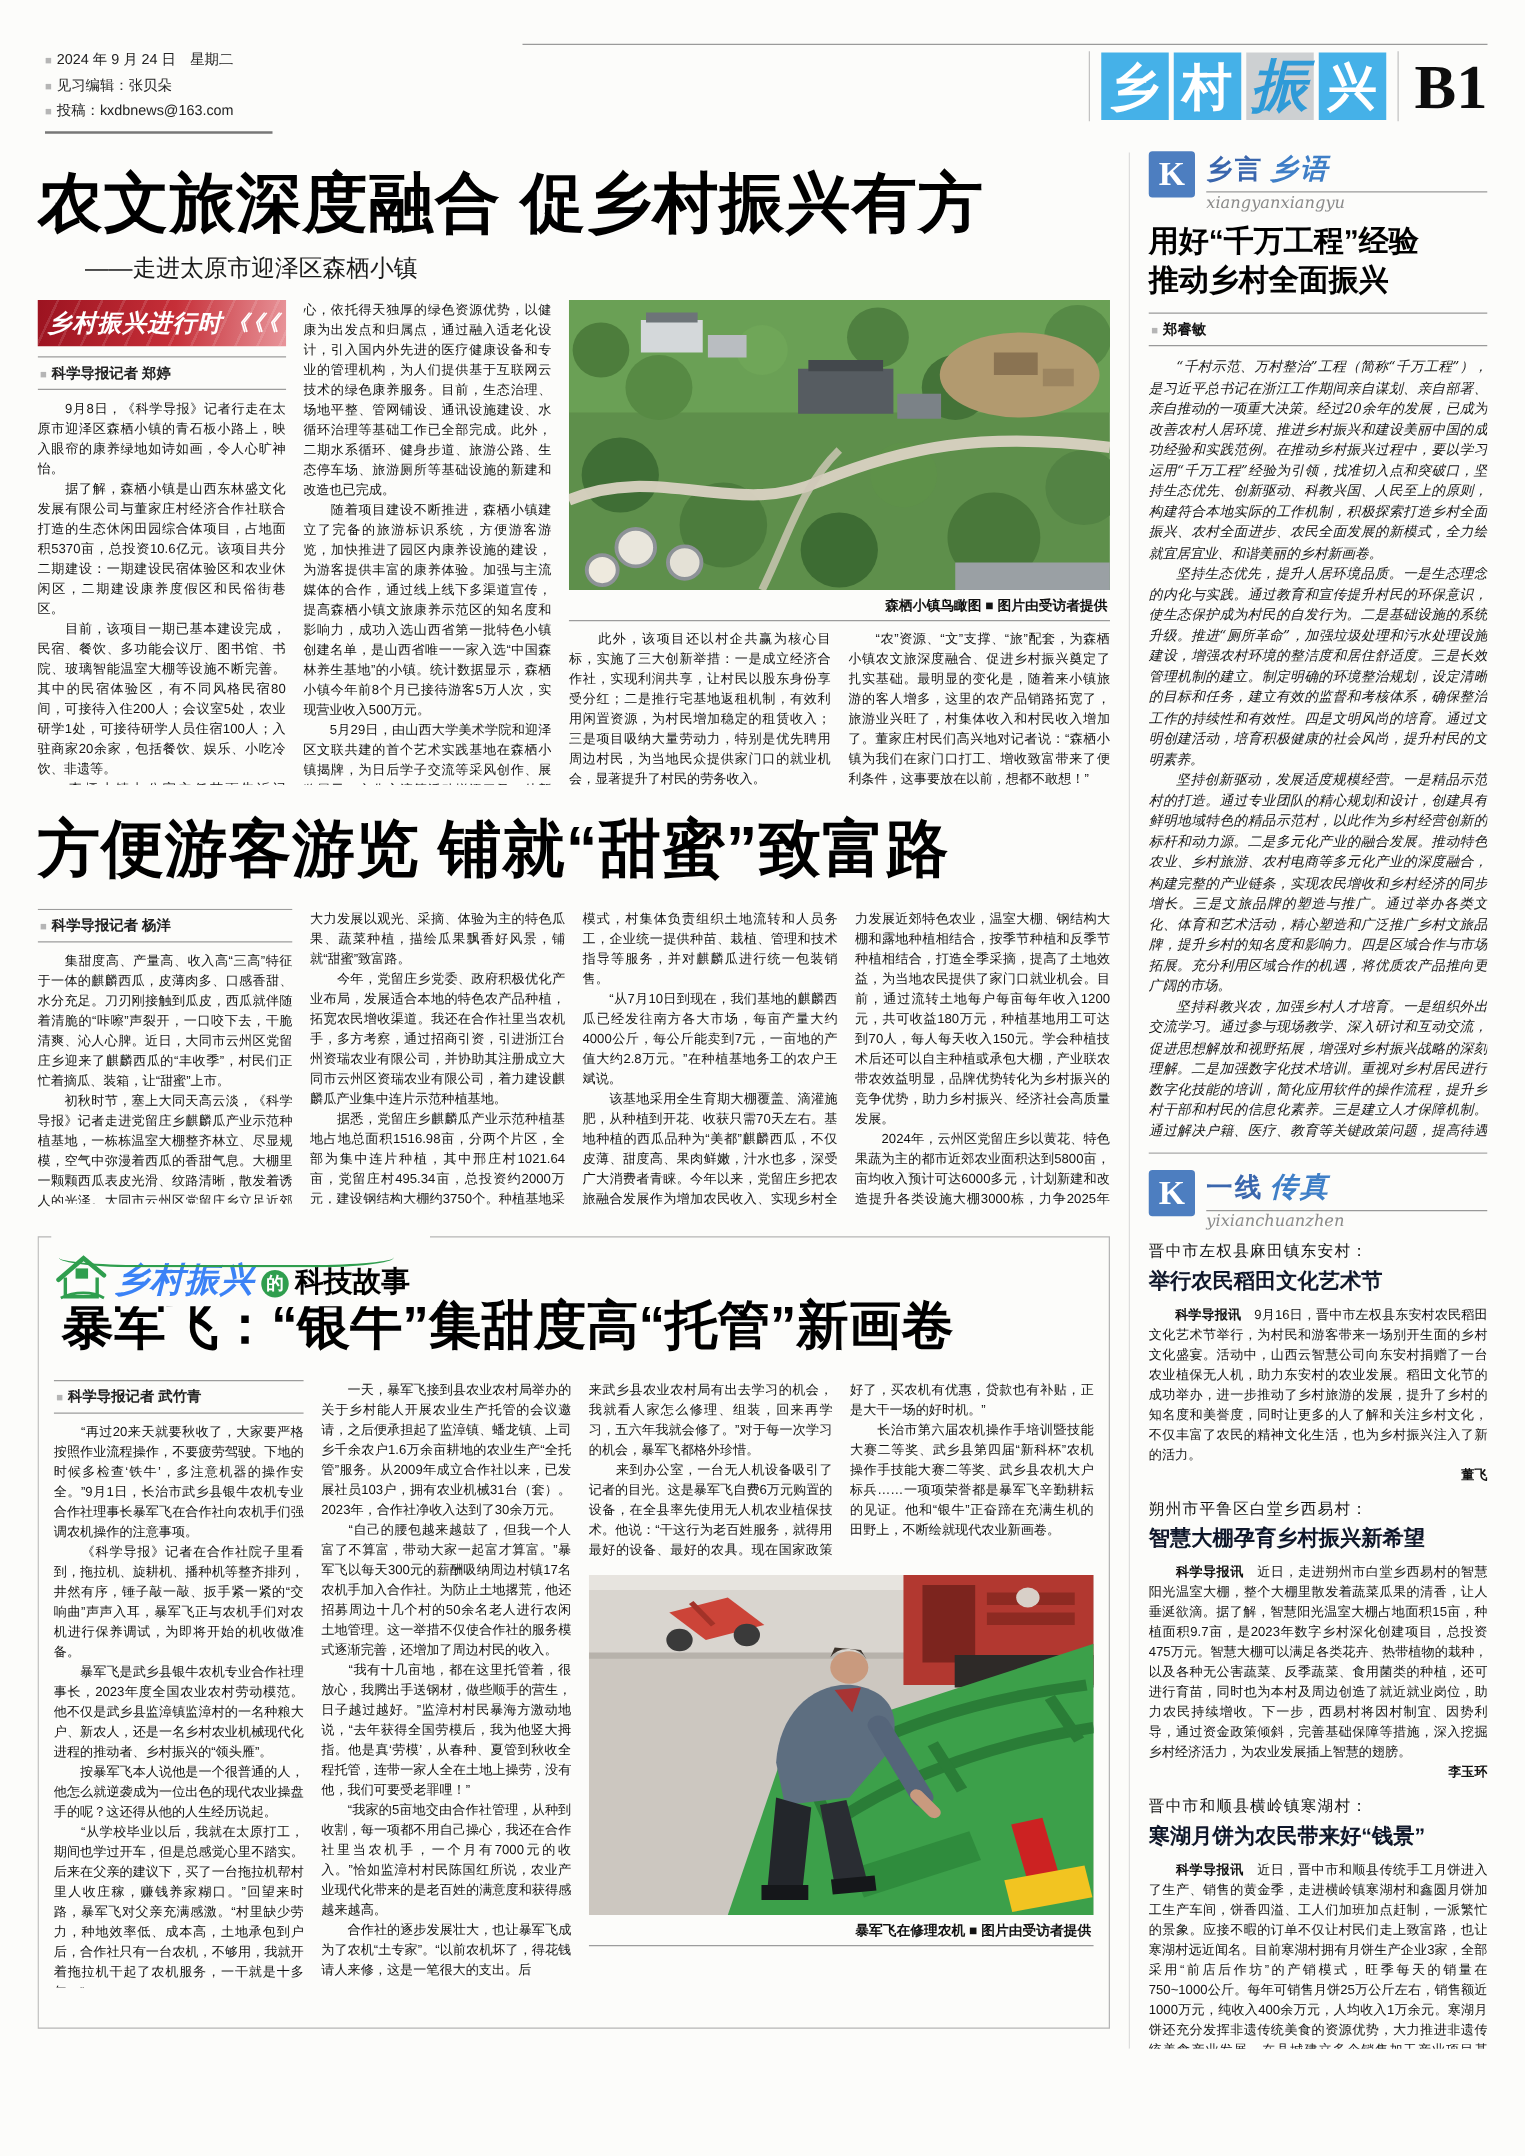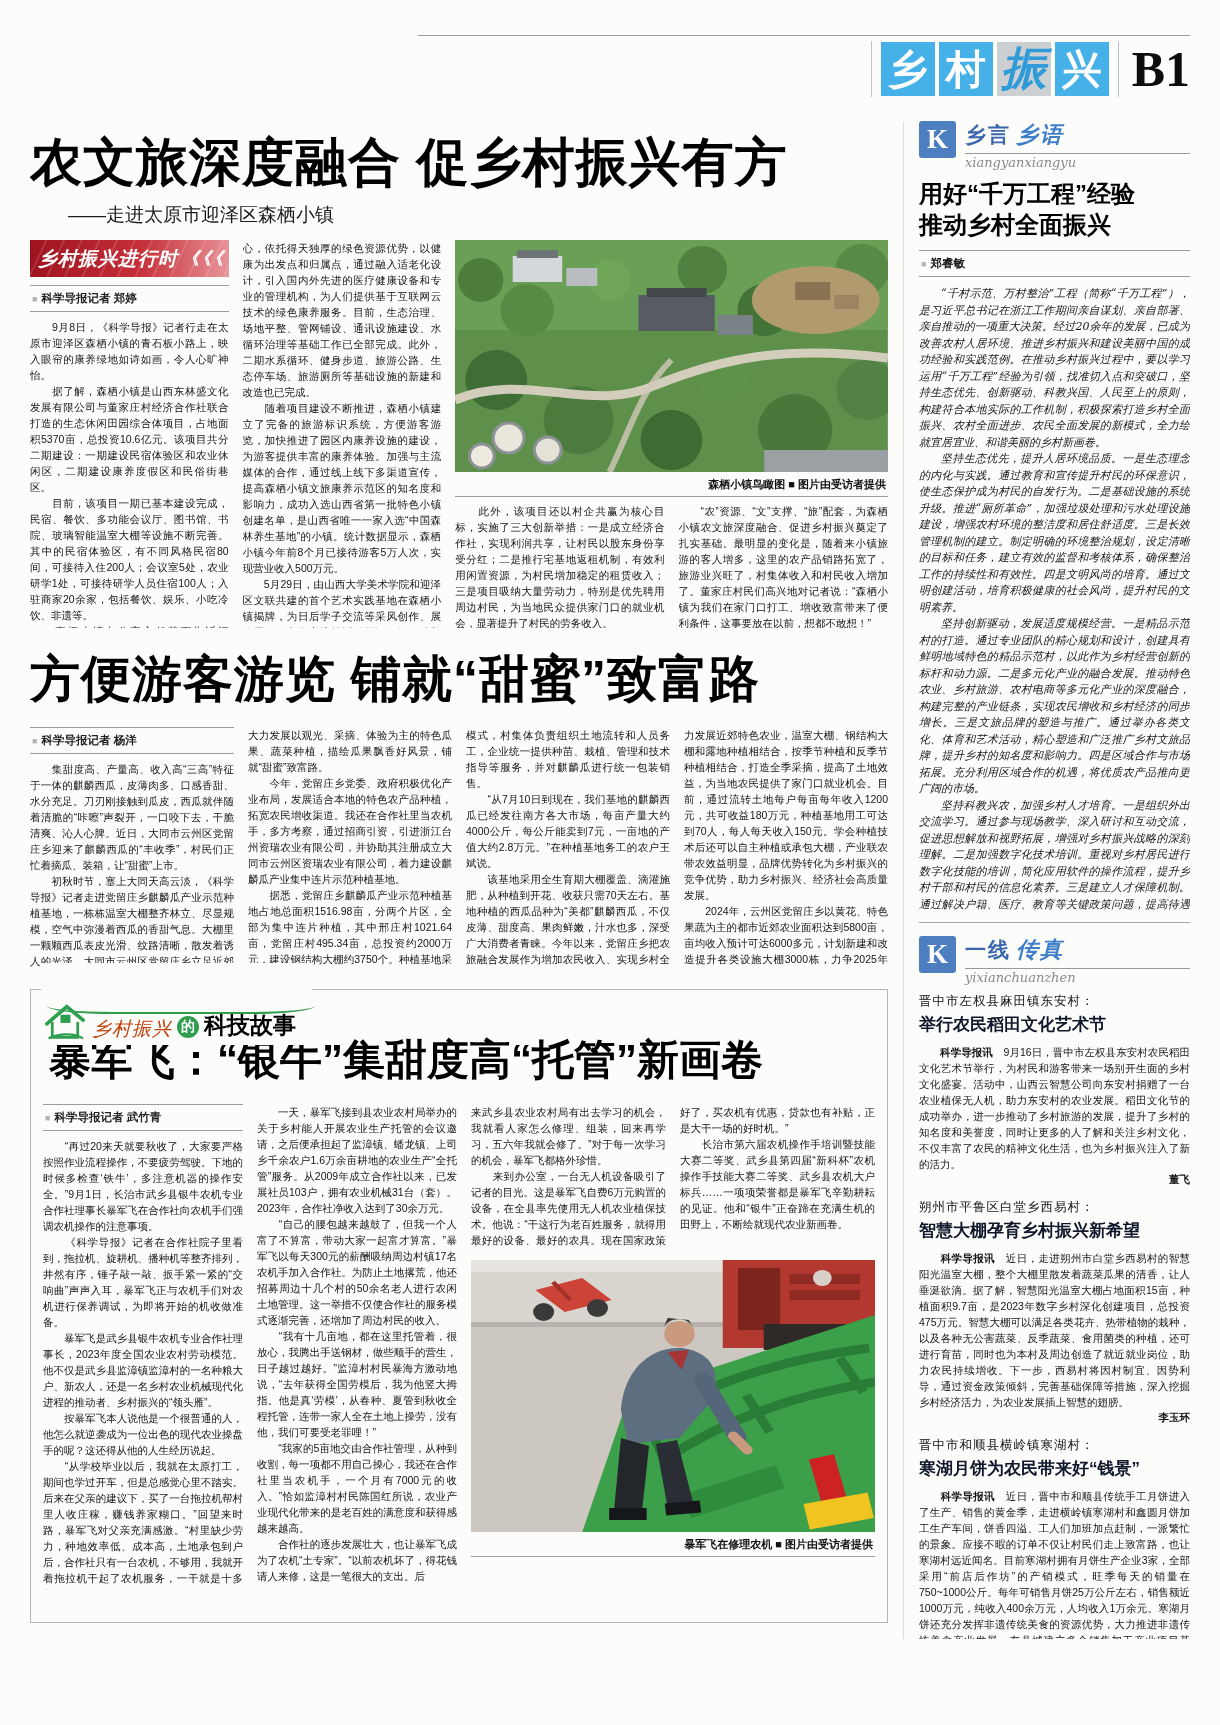--- a/index.html
+++ b/index.html
@@ -44,21 +44,21 @@
   .photo1 svg, .photo2 svg { display:block; width:100%; height:100%; }
   .sub-cols { display:flex; gap:14px; flex:1; overflow:hidden; margin-top:6px; }
   
   .art2 { margin-top:18px; }
   .kicker2 { font-size:24px; letter-spacing:2px; color:#131313; margin-bottom:8px; }
   .a2-head { font-size:50px; font-weight:900; letter-spacing:1px; color:#000; margin-bottom:14px; white-space:nowrap; }
   .a2-cols { display:flex; gap:14px; height:240px; overflow:hidden; }
   
   .art3 { margin-top:22px; border:1px solid #b5b5b5; position:relative; padding:14px 12px 10px; height:634px; }
   .badge { position:absolute; top:-27px; left:10px; background:#fcfcfa; display:flex; align-items:flex-end; gap:5px; padding:0 16px 3px 2px; }
-  .badge-zh { color:#c2410c; font-family:"DejaVu Serif",serif; font-style:italic; font-weight:400; font-size:19px; letter-spacing:1px; }
+  .badge-zh { color:#3b82f6; font-family:"DejaVu Serif",serif; font-style:italic; font-weight:700; font-size:27px; letter-spacing:1px; }
   .badge-de { width:22px; height:22px; border-radius:50%; background:#2f9e4e; color:#fff; font-size:14px; font-weight:700; display:flex; align-items:center; justify-content:center; margin-bottom:4px; }
   .badge-rest { font-size:23px; font-weight:900; color:#000; margin-bottom:1px;margin-top:47px; }
   .badge-arc { position:absolute; top:8px; left:16px; width:268px; height:16px; border-bottom:2.5px solid #2f9e4e; border-radius:50% / 100%; }
   .a3-head { font-size:42px; font-weight:900; color:#000; margin:28px 0 16px 6px; white-space:nowrap; }
   .a3-cols { display:flex; gap:14px; height:486px; overflow:hidden; }
   .a3-right { flex:2.02; min-width:0; display:flex; flex-direction:column; overflow:hidden; }
   .a3-right-txt { columns:2; column-gap:14px; height:150px; overflow:hidden; }
   .photo2 { height:272px; margin-top:6px; overflow:hidden; }
   .a3-cap { border-bottom:1px solid #9c9c9c; }
   
@@ -80,20 +80,25 @@
   .nb-lead { font-weight:700; }
   .nb-author { font-size:10.5px; font-weight:700; text-align:right; margin-top:1px; }
 </style>
 </head>
 <body>
 
 <div class="page">
 
   <div class="hdr">
     <div class="hdr-rule"></div>
+    <div class="hdr-info">
+      <div><span class="sq">■</span><span>2024 年 9 月 24 日　星期二</span></div>
+      <div><span class="sq">■</span><span>见习编辑：张贝朵</span></div>
+      <div><span class="sq">■</span><span>投稿：kxdbnews@163.com</span></div>
+    </div>
     <div class="hdr-right">
       <div class="tick"></div>
       <div class="sboxes">
         <span class="sbox">乡</span>
         <span class="sbox">村</span>
         <span class="sbox cal">振</span>
         <span class="sbox">兴</span>
       </div>
       <div class="tick"></div>
       <div class="pageno">B1</div>

